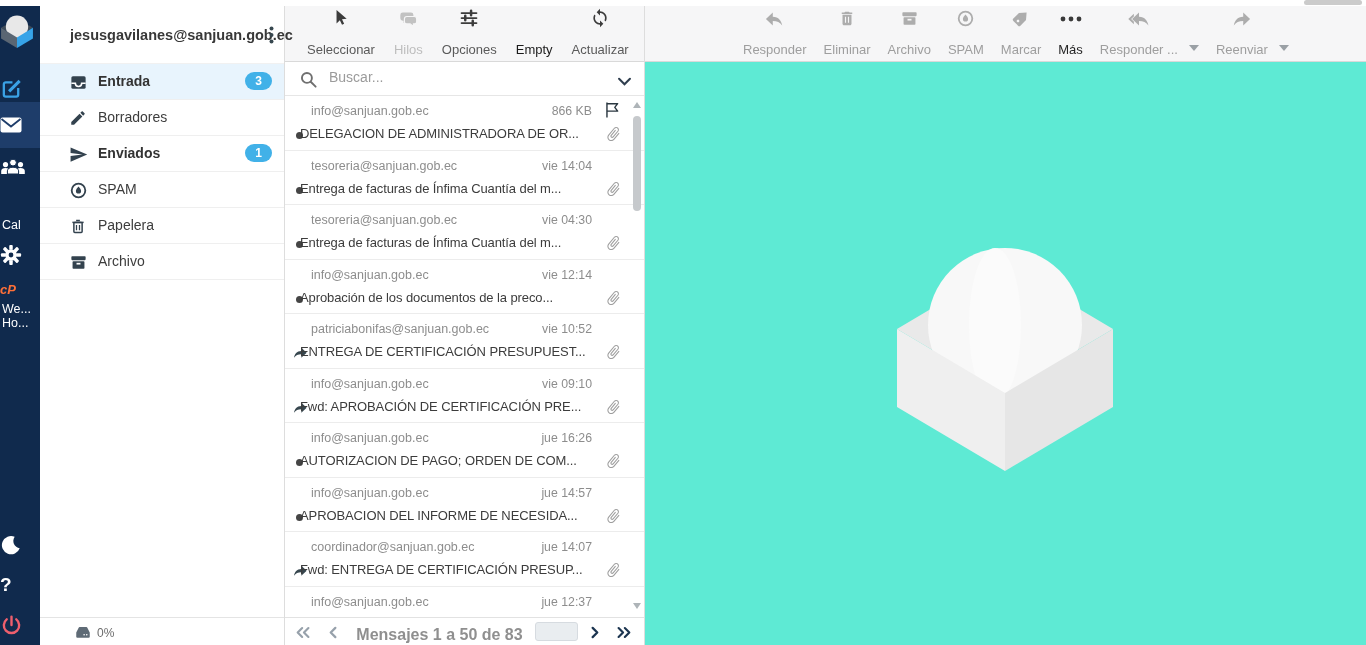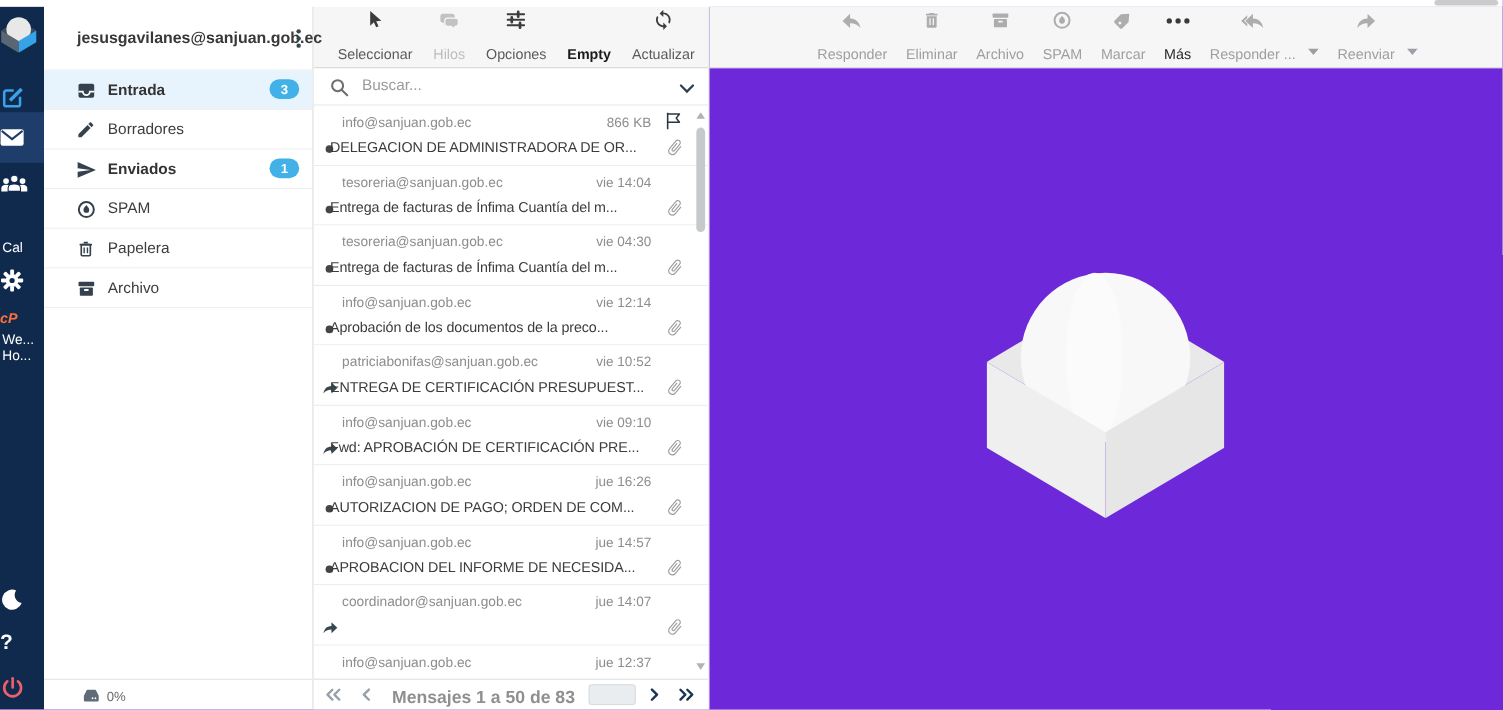--- a/index.html
+++ b/index.html
@@ -44,21 +44,21 @@
   .quota .q-icon { position:absolute; left:34px; top:7px; }
   .quota .q-text { position:absolute; left:57px; top:8px; font-size:12px; color:#6c6c6c; }
 
   
   .toolbar { position:absolute; top:0; left:0; right:0; height:56px; background:#f6f6f7; border-bottom:1px solid #d9d9d9;
              display:flex; align-items:center; }
   .tb-btn { display:flex; flex-direction:column; align-items:center; justify-content:flex-end; height:46px; cursor:pointer;gap:13px; }
   .tb-btn .tb-icon { height:24px; display:flex; align-items:center; }
   .tb-btn .tb-label { font-size:13px; color:#5a5a5a; margin-top:1px; }
   .tb-btn.disabled .tb-label { color:#bdbdbd; }
-  .tb-btn.bold .tb-label { color:#1b1b1b; font-weight:700; }
+  .tb-btn.bold .tb-label { color:#1b1b1b; font-weight:400; }
   .tb-caret { margin-top:24px; margin-left:-6px; cursor:pointer; }
 
   
   .list-pane { position:absolute; left:285px; top:6px; bottom:0; width:360px; background:#fff; border-right:1px solid #ddd; }
   .list-pane .toolbar { padding-left:22px; gap:19px; }
   .search { position:absolute; top:56px; left:0; right:0; height:34px; border-bottom:1px solid #e6e6e6; }
   .search .mag { position:absolute; left:14px; top:8px; }
   .search input { position:absolute; left:42px; top:6px; width:230px; border:0; outline:0; font-size:14px; color:#444;
                   font-family:inherit; background:transparent; }
   .search input::placeholder { color:#9b9b9b; }
@@ -83,21 +83,21 @@
   .pg-first { position:absolute; left:10px; top:7px; cursor:pointer; }
   .pg-prev  { position:absolute; left:42px; top:7px; cursor:pointer; }
   .pg-label { position:absolute; left:50%; transform:translateX(-50%); margin-left:-25px; top:8px;
               font-size:16px; font-weight:600; color:#8f8f8f; white-space:nowrap; }
   .pg-input { position:absolute; left:250px; top:4px; width:43px; height:19px; background:#e9edf0;
               border:1px solid #d6dbe0; border-radius:3px; outline:0; font-family:inherit; }
   .pg-next { position:absolute; left:303px; top:7px; cursor:pointer; }
   .pg-last { position:absolute; left:330px; top:7px; cursor:pointer; }
 
   
-  .right-pane { position:absolute; left:645px; top:6px; right:0; bottom:0; background:#6d28d9; }
+  .right-pane { position:absolute; left:645px; top:6px; right:0; bottom:0; background:#5eead4; }
   .right-pane .toolbar { padding-left:98px; gap:17px; }
   .right-pane .tb-btn .tb-label { color:#9e9e9e; }
   .right-pane .tb-btn.dark .tb-label { color:#262626; }
   .watermark { position:absolute; left:252px; top:237px; }
 </style>
 </head>
 <body>
 
 <div class="browser-strip"></div>
 <div class="browser-scroll"></div>
@@ -459,20 +459,21 @@
 
   <div class="msg-row">
     <span class="sender">coordinador@sanjuan.gob.ec</span>
     <span class="meta">jue 14:07</span>
 
     <span class="fwd">
       <svg width="16" height="14" viewBox="0 0 24 21" fill="#37474f">
         <path d="M14,9 V4 l8,7.5 -8,7.5 v-5.1 c-5,0 -8.5,1.6 -11,5.1 1,-5 4,-10 11,-10 z"></path>
       </svg>
     </span>
+    <span class="subject">Fwd: ENTREGA DE CERTIFICACIÓN PRESUP...</span>
     <span class="clip">
       <svg width="17" height="18" viewBox="0 0 24 24" fill="#9e9e9e">
         <g transform="rotate(40 12 12)">
           <path d="M16.5,6 v11.5 c0,2.21 -1.79,4 -4,4 s-4,-1.79 -4,-4 V5 c0,-1.38 1.12,-2.5 2.5,-2.5 s2.5,1.12 2.5,2.5 v10.5 c0,0.55 -0.45,1 -1,1 s-1,-0.45 -1,-1 V6 H10 v9.5 c0,1.38 1.12,2.5 2.5,2.5 s2.5,-1.12 2.5,-2.5 V5 c0,-2.21 -1.79,-4 -4,-4 S7,2.79 7,5 v12.5 c0,3.04 2.46,5.5 5.5,5.5 s5.5,-2.46 5.5,-5.5 V6 h-1.5 z"></path>
         </g>
       </svg>
     </span>
   </div>
 
   <div class="msg-row">

